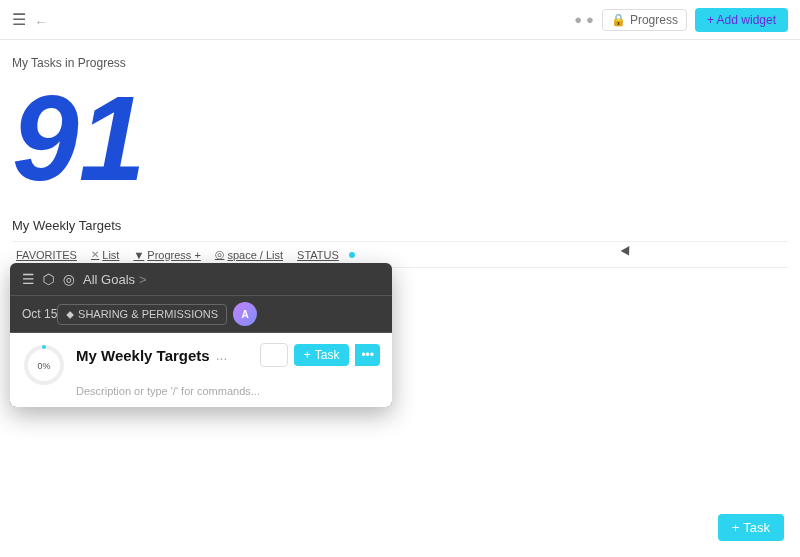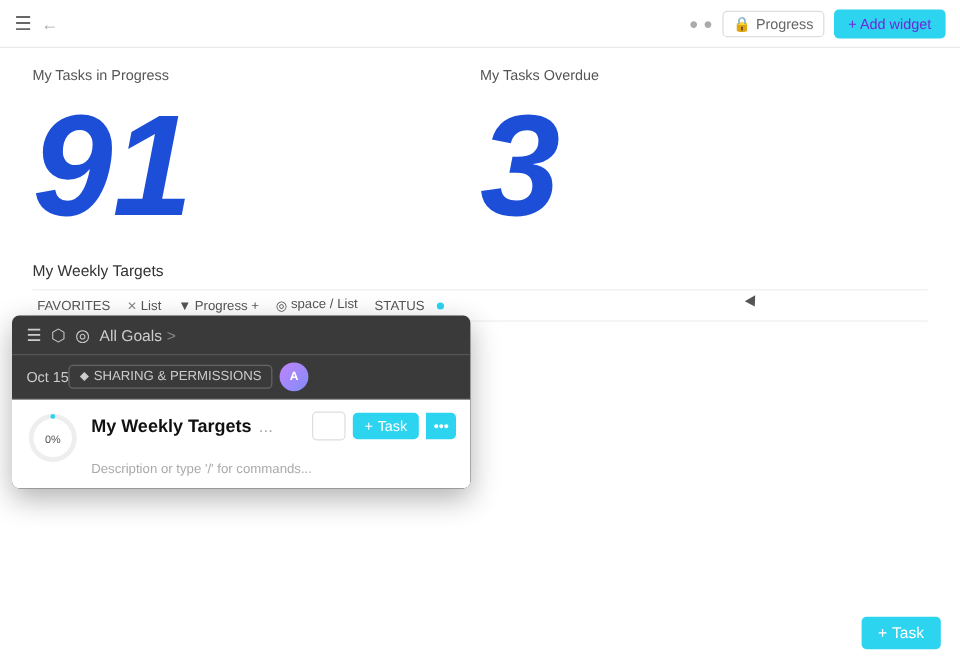--- a/index.html
+++ b/index.html
@@ -65,21 +65,21 @@
       border: none;
       border-radius: 4px;
       padding: 5px 12px;
       font-size: 12px;
       cursor: pointer;
       font-weight: 500;
     }
 
     
     .main {
-      padding: 16px 27px;
+      padding: 16px 12px;
     }
 
     
     .stats-row {
       display: flex;
       gap: 0;
       margin-bottom: 20px;
     }
     .stat-box {
       flex: 1;
@@ -114,26 +114,27 @@
       display: flex;
       align-items: center;
       gap: 6px;
       padding: 4px 0;
       border-top: 1px solid #eee;
       border-bottom: 1px solid #eee;
       margin-bottom: 0;
     }
     .filter-item {
       display: flex;
-      align-items: flex-start;
+      align-items: center;
       gap: 3px;
       font-size: 11px;
       color: #555;
       cursor: pointer;
       padding: 2px 4px;
+      text-decoration: underline;
     }
     .filter-dot {
       width: 6px;
       height: 6px;
       background: #2dd4f0;
       border-radius: 50%;
     }
     .filter-x {
       font-size: 10px;
       color: #888;
@@ -340,24 +341,20 @@
     <button class="add-widget-btn">+ Add widget</button>
   </div>
 </div>
 
 <div class="main">
 
   <div class="stats-row">
     <div class="stat-box">
       <div class="stat-label">My Tasks in Progress</div>
       <div class="stat-number">91</div>
-    </div>
-    <div class="stat-box">
-      <div class="stat-label">My Tasks Overdue</div>
-      <div class="stat-number">3</div>
     </div>
   </div>
 
   <div class="targets-section">
     <div class="targets-title">My Weekly Targets</div>
 
     <div class="filter-bar">
       <div class="filter-item">
         <span>FAVORITES</span>
       </div>

